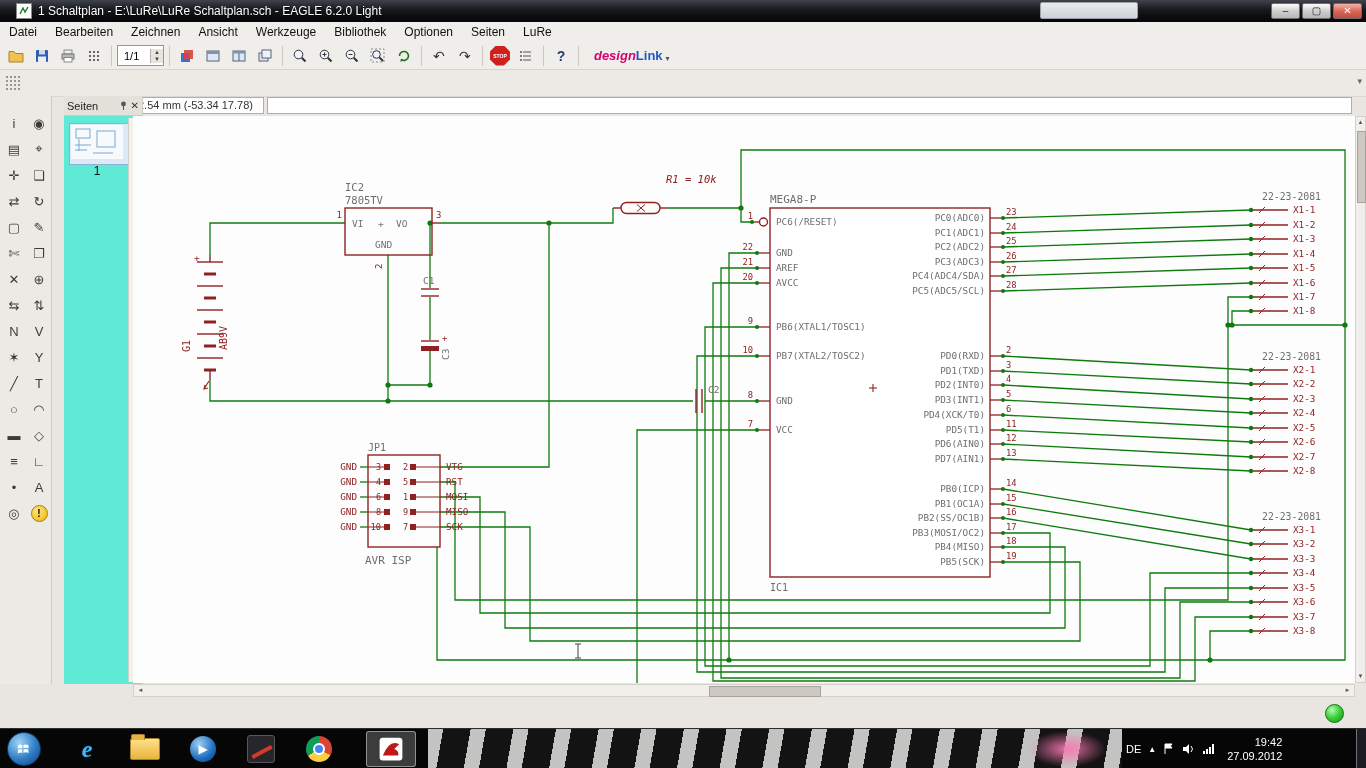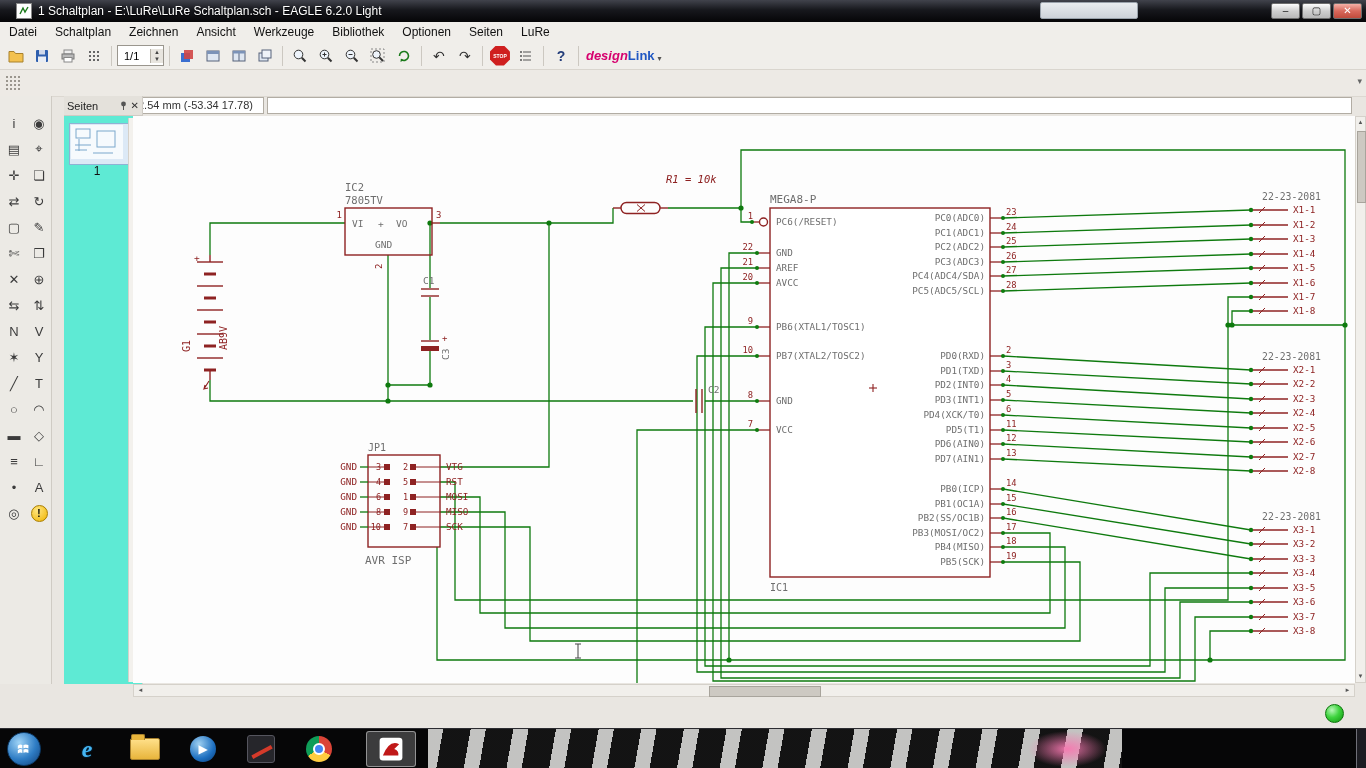--- a/index.html
+++ b/index.html
@@ -29,21 +29,21 @@
   .tbtn{width:24px;height:24px;display:flex;align-items:center;justify-content:center;background:none;border:1px solid transparent;padding:0;}
   .tsep{width:1px;height:20px;background:#ccc8c1;margin:0 3px;}
   .combo{display:flex;align-items:center;height:19px;background:#fff;border:1px solid #9a968e;font-size:11px;justify-content:space-between;}
   .combo .val{padding:0 6px;min-width:20px;}
   .combo .spin{display:flex;flex-direction:column;border-left:1px solid #b5b1a8;font-size:6px;line-height:7px;color:#444;}
   .combo .spin span{padding:0 3px;background:#e8e5df;}
   .stopbtn{width:24px;height:24px;display:flex;align-items:center;justify-content:center;background:none;border:0;padding:0;}
   .octa{width:20px;height:20px;background:#cf1f1f;color:#fff;font-size:5px;font-weight:bold;display:flex;align-items:center;justify-content:center;
     clip-path:polygon(30% 0,70% 0,100% 30%,100% 70%,70% 100%,30% 100%,0 70%,0 30%);}
   .helpbtn{font-size:14px;font-weight:bold;color:#233d7a;}
-  .brand{display:flex;align-items:flex-end;margin-left:2px;font-size:13px;}
+  .brand{display:flex;align-items:flex-end;margin-left:10px;font-size:13px;}
   .brand .d{color:#d6006e;font-style:italic;font-weight:bold;}
   .brand .l{color:#1f57c3;font-weight:bold;}
   .brand .car{font-size:8px;color:#555;margin-left:3px;}
   .glyphbtn{font-size:14px;color:#333;}
 
   
   .handlestrip{left:0;top:70px;width:1366px;height:26px;background:#edeae5;border-bottom:1px solid #dcd8d1;}
   .dothandle{position:absolute;left:5px;top:5px;width:16px;height:16px;
     background-image:radial-gradient(#9a968e 1px,transparent 1.2px);background-size:4px 4px;}
   .stripchev{position:absolute;right:4px;top:6px;font-size:9px;color:#666;}
@@ -128,21 +128,21 @@
     <span class="notif"></span>
     <span class="winbtns">
       <button class="winbtn">–</button>
       <button class="winbtn">▢</button>
       <button class="winbtn close">✕</button>
     </span>
   </div>
 
   <div class="abs menubar" id="menubar">
       <span class="menu-item">Datei</span>
-      <span class="menu-item">Schaltplan</span>
+      <span class="menu-item">Bearbeiten</span>
       <span class="menu-item">Zeichnen</span>
       <span class="menu-item">Ansicht</span>
       <span class="menu-item">Werkzeuge</span>
       <span class="menu-item">Bibliothek</span>
       <span class="menu-item">Optionen</span>
       <span class="menu-item">Seiten</span>
       <span class="menu-item">LuRe</span>
     </div>
 
   <div class="abs toolbar">
@@ -786,16 +786,39 @@
       </button>
     <button class="tapp" style="left:294px;">
         <span class="chrome"></span>
       </button>
     <button class="tapp active" style="left:366px;">
       <svg width="26" height="26" viewBox="0 0 16 16">
           <rect x="1" y="1" width="14" height="14" rx="2" fill="#fff"></rect>
           <path d="M3 12Q7 2 13 5L10 8q3 1 2.5 4z" fill="#c01818"></path>
         </svg>
     </button>
+    <div class="tray">
+      <span>DE</span>
+      <span class="chev">▲</span>
+      <svg width="12" height="12" viewBox="0 0 12 12">
+          <path d="M2 1v10M2 1h7l-1.6 2L9 5H2" stroke="#fff" fill="#fff" stroke-width="1"></path>
+        </svg>
+      <svg width="13" height="12" viewBox="0 0 13 12">
+          <path d="M1 4h3l3-3v10L4 8H1z" fill="#fff"></path>
+          <path d="M9 3q3 3 0 6" stroke="#fff" fill="none"></path>
+        </svg>
+      <svg width="14" height="12" viewBox="0 0 14 12">
+          <g fill="#fff">
+            <rect x="1" y="8" width="2" height="3"></rect>
+            <rect x="4" y="6" width="2" height="5"></rect>
+            <rect x="7" y="4" width="2" height="7"></rect>
+            <rect x="10" y="1" width="2" height="10"></rect>
+          </g>
+        </svg>
+      <div class="clock">
+        <div>19:42</div>
+        <div>27.09.2012</div>
+      </div>
+    </div>
     <div class="showdesk"></div>
   </div>
 
 </div>
 
 </body></html>

